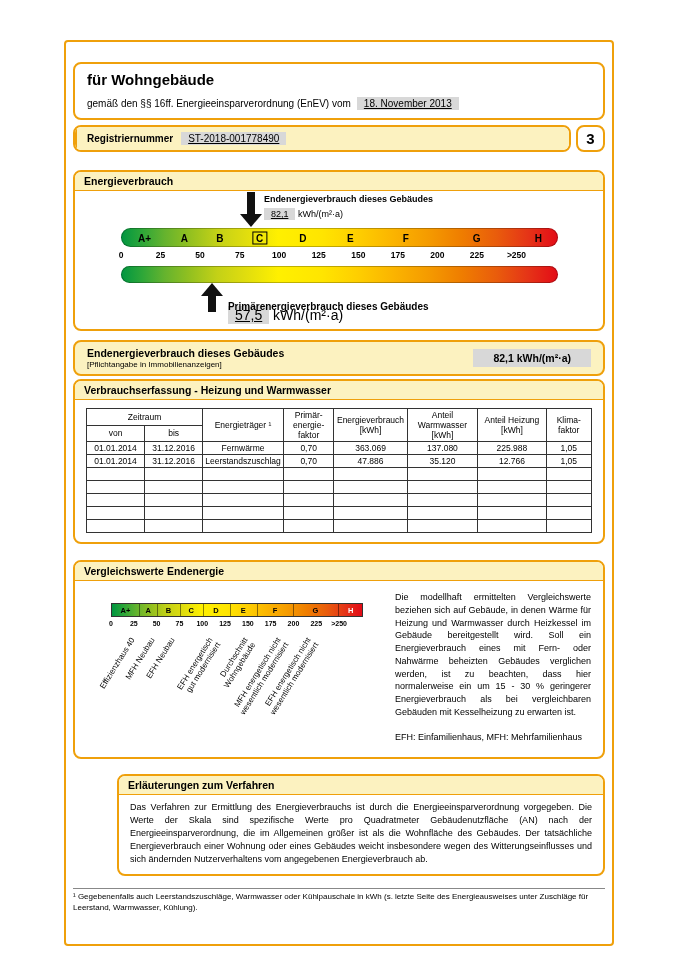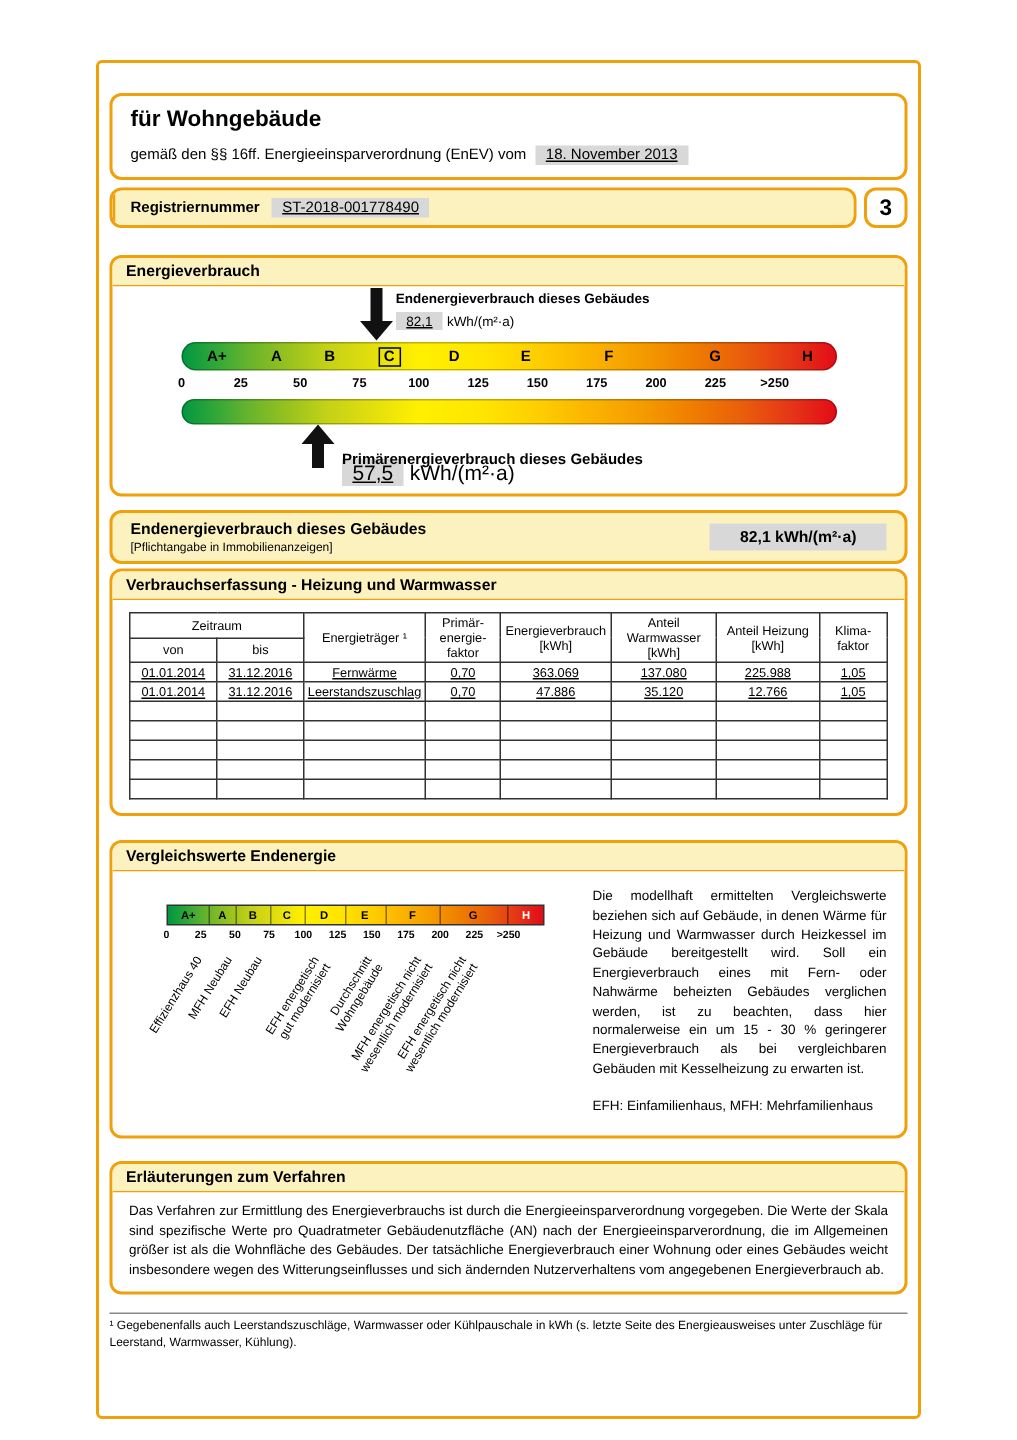--- a/index.html
+++ b/index.html
@@ -53,42 +53,42 @@
   .ee-title{ font-weight:bold; font-size:10.5px; }
   .ee-sub{ font-size:8px; margin-top:1px; }
   .ee-chip{ background:var(--chip); font-weight:bold; font-size:10.5px; padding:3px 20px; }
 
   
   .sec3{ margin-top:3px; }
   .table-wrap{ padding:8px 11px 9px 11px; }
   table{ width:100%; border-collapse:collapse; font-size:8.5px; table-layout:fixed; }
   th,td{ border:1px solid #333; text-align:center; padding:1px 2px; font-weight:normal; }
   th.pre{ white-space:pre-line; }
-  td{ height:13px; overflow:hidden; white-space:nowrap;text-decoration:underline; }
+  td{ height:13px; overflow:hidden; white-space:nowrap; }
   col.c-von{width:11.5%} col.c-bis{width:11.5%} col.c-tr{width:16%} col.c-pef{width:10%}
   col.c-vb{width:14.5%} col.c-ww{width:14%} col.c-hz{width:13.5%} col.c-kf{width:9%}
 
   
   .sec4{ margin-top:16px; }
   .vw-content{ display:flex; padding:10px 12px 4px 12px; height:176px; }
   .vw-left{ position:relative; width:300px; flex:none; }
   .small-bar{ position:absolute; left:24px; top:12px; width:252px; height:14px; border:1px solid #333; }
   .band-sm{ font-size:7.5px; }
   .band-white{ color:#fff; }
   .sdiv{ position:absolute; top:0; bottom:0; width:1px; background:rgba(0,0,0,.45); }
   #ticks-small{ left:24px; top:29px; width:252px; }
   .tick-sm{ font-size:7px; }
   #labels-area{ position:absolute; left:24px; top:42px; width:252px; height:125px; }
   .rot-label{ position:absolute; top:3px; font-size:8px; line-height:1.18; white-space:pre; text-align:right; transform-origin:left top; transform:rotate(-58deg) translateX(-100%); }
   .vw-right{ flex:1; padding-left:8px; }
   .vw-text{ font-size:9px; text-align:justify; line-height:1.42; }
   .vw-note{ font-size:9px; margin-top:13px; }
 
   
-  .sec5{ margin-top:15px; }
+  .sec5{ margin-top:15px;margin-left:44px; }
   .ex-text{ padding:6px 11px 8px 11px; font-size:9px; text-align:justify; line-height:1.45; }
 
   .footnote{ margin-top:12px; border-top:1px solid #888; padding-top:3px; font-size:8px; line-height:1.35; }
 </style>
 </head>
 <body>
 
 <div class="frame">
   <div class="inner">
 

